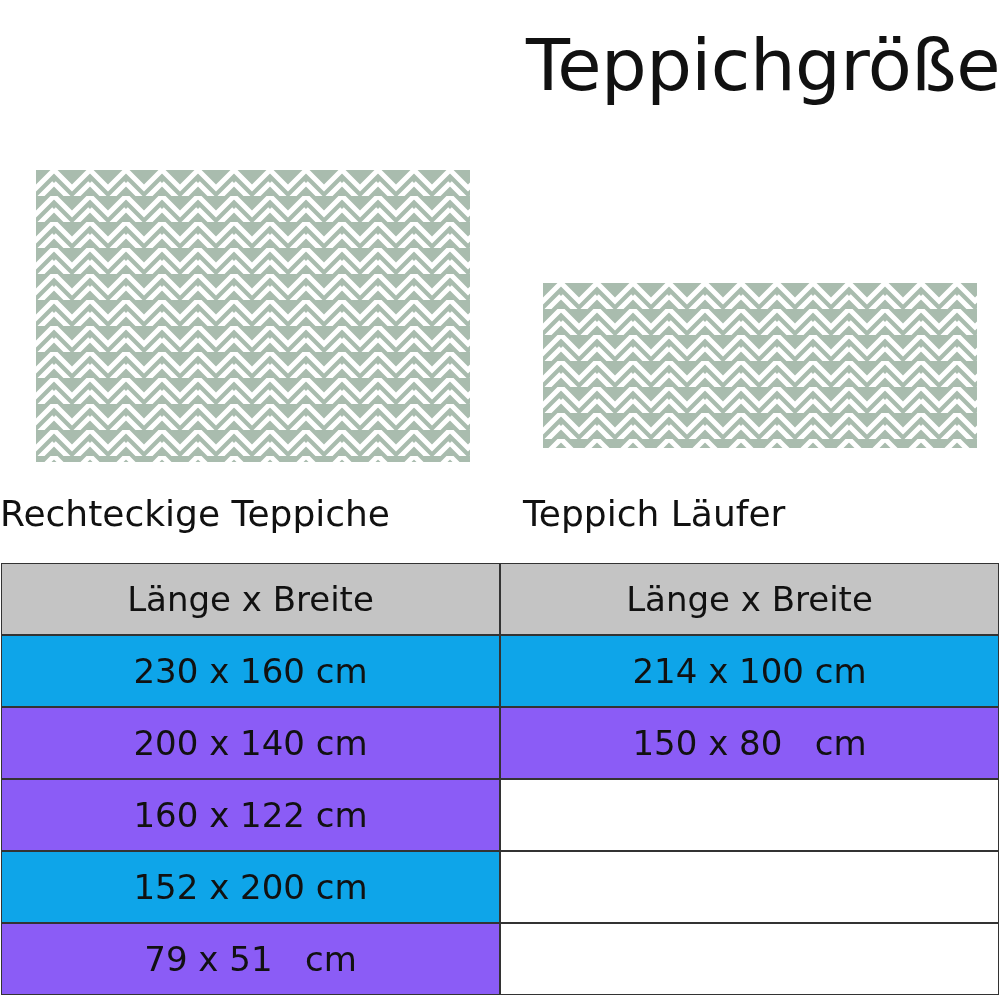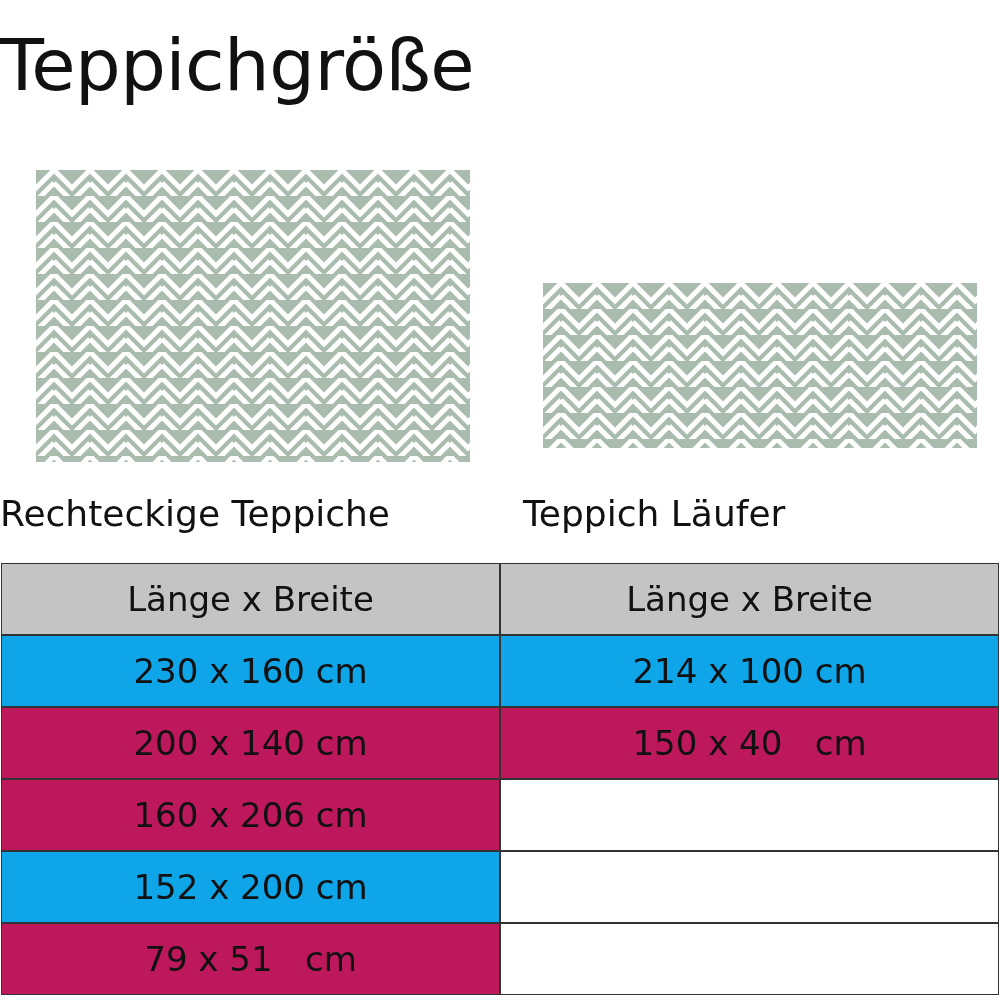--- a/index.html
+++ b/index.html
@@ -20,21 +20,21 @@
     position: relative;
     width: 1000px;
     height: 1000px;
   }
 
   .title {
     position: absolute;
     top: 22px;
     left: 0;
     width: 1000px;
-    text-align: left;
+    text-align: right;
     font-size: 72px;
     line-height: 86px;
     font-weight: 400;
     letter-spacing: -0.5px;
     color: #111111;
   }
 
   
   .rug {
     position: absolute;
@@ -93,21 +93,21 @@
     outline: 1px solid #333333;
     outline-offset: -1px;
     text-align: center;
     vertical-align: middle;
     font-size: 34px;
     color: #111111;
     padding: 4px;
     white-space: pre;
   }
   .size-table tr.shaded td {
-    background: #be185d;
+    background: #8b5cf6;
   }
   .size-table tr.plain td {
     background: #0ea5e9;
   }
   .size-table td.empty {
     background: #ffffff !important;
   }
   .size-table tr.header td {
     background: #c4c4c4;
   }
@@ -158,24 +158,24 @@
       <tr class="header">
         <td>Länge x Breite</td>
         <td>Länge x Breite</td>
       </tr>
       <tr class="plain">
         <td>230 x 160 cm</td>
         <td>214 x 100 cm</td>
       </tr>
       <tr class="shaded">
         <td>200 x 140 cm</td>
-        <td>150 x 40   cm</td>
+        <td>150 x 80   cm</td>
       </tr>
       <tr class="shaded">
-        <td>160 x 206 cm</td>
+        <td>160 x 122 cm</td>
         <td class="empty"></td>
       </tr>
       <tr class="plain">
         <td>152 x 200 cm</td>
         <td class="empty"></td>
       </tr>
       <tr class="shaded">
         <td>79 x 51   cm</td>
         <td class="empty"></td>
       </tr>

